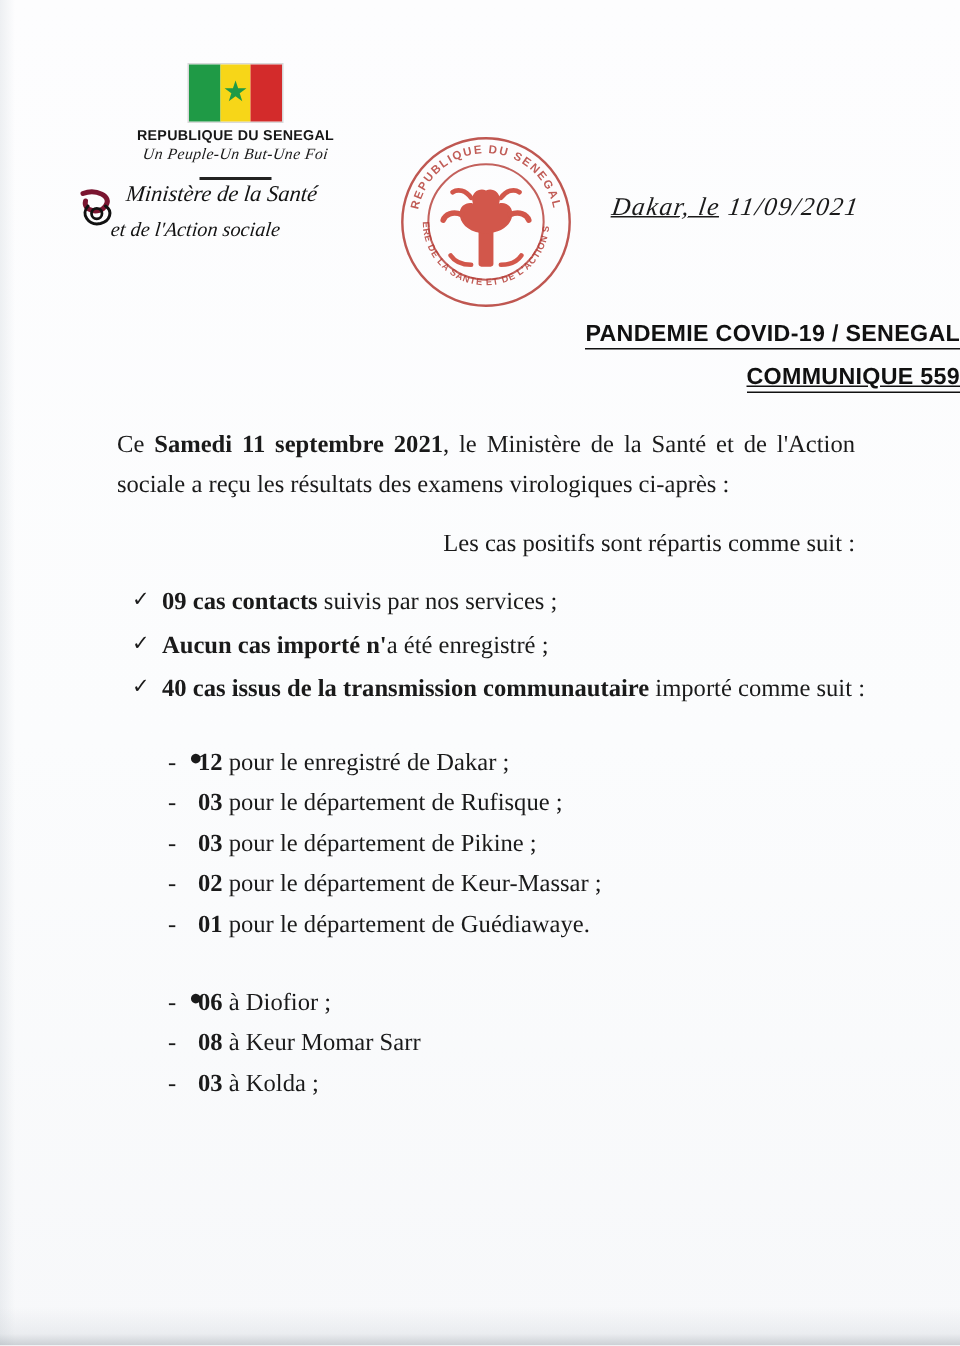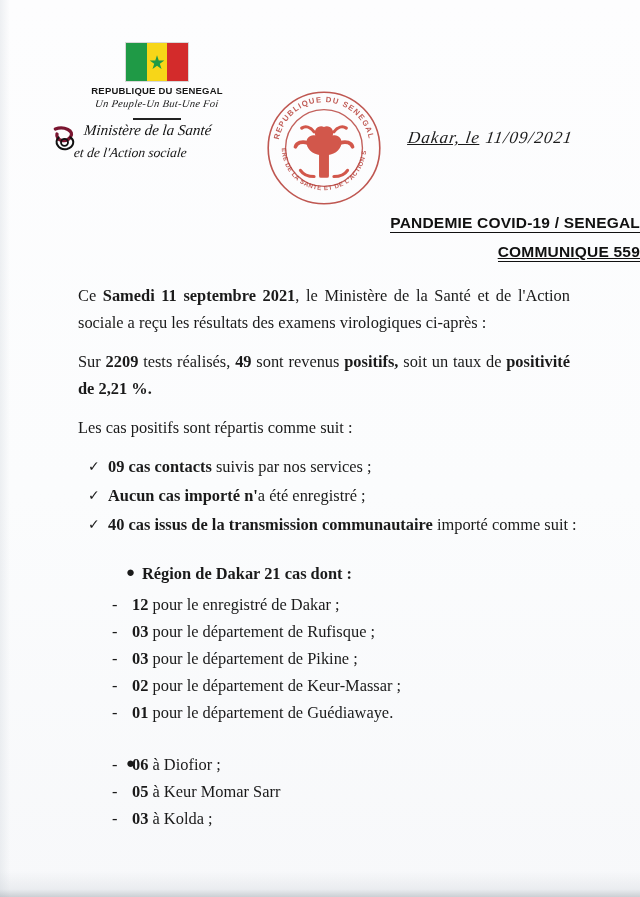--- a/index.html
+++ b/index.html
@@ -173,21 +173,21 @@
   
   .body {
     margin: 21px 58px 0 66px;
     font-size: 16.4px;
     line-height: 27px;
   }
   .para {
     margin: 12px;
     text-align: justify;
   }
-  .para.nojust { text-align: left; }
+  .para.nojust { text-align: right; }
   b { font-weight: bold; text-align: center; }
 
   .check-list {
     list-style: none;
     margin: 0;
     padding: 0;
   }
   .check-item {
     position: relative;
     padding-left: 42px;
@@ -308,23 +308,20 @@
       <span>COMMUNIQUE 559</span>
     </div>
   </div>
 
   <div class="body">
 
     <p class="para">
       <span>Ce </span><b>Samedi 11 septembre 2021</b><span>, le Ministère de la Santé et de l'Action sociale a reçu les résultats des examens virologiques ci-après :</span>
     </p>
 
-    <p class="para">
-      <span>Sur </span><b>2209</b><span> tests réalisés, </span><b>49</b><span> sont revenus </span><b>positifs,</b><span> soit un taux de </span><b>positivité de 2,21 %.</b>
-    </p>
 
     <p class="para nojust">Les cas positifs sont répartis comme suit :</p>
 
     <ul class="check-list">
       <li class="check-item">
         <span class="tick">✓</span>
         <b>09 cas contacts</b><span> suivis par nos services ;</span>
       </li>
       <li class="check-item">
         <span class="tick">✓</span>
@@ -332,21 +329,20 @@
       </li>
       <li class="check-item justify-tight">
         <span class="tick">✓</span>
         <b>40 cas issus de la transmission communautaire</b><span> importé comme suit :</span>
       </li>
     </ul>
 
     <div class="section">
       <p class="bullet-head">
         <span class="dot">●</span>
-        <span>Région de Dakar 21 cas dont :</span>
       </p>
       <ul class="dash-list">
         <li class="dash-item">
           <span class="dash">-</span>
           <b>12</b><span> pour le enregistré de Dakar ;</span>
         </li>
         <li class="dash-item">
           <span class="dash">-</span>
           <b>03</b><span> pour le département de Rufisque ;</span>
         </li>
@@ -369,21 +365,21 @@
       <p class="bullet-head">
         <span class="dot">●</span>
       </p>
       <ul class="dash-list">
         <li class="dash-item">
           <span class="dash">-</span>
           <b>06</b><span> à Diofior ;</span>
         </li>
         <li class="dash-item">
           <span class="dash">-</span>
-          <b>05</b><span> à Keur Momar Sarr</span>
+          <b>08</b><span> à Keur Momar Sarr</span>
         </li>
         <li class="dash-item">
           <span class="dash">-</span>
           <b>03</b><span> à Kolda ;</span>
         </li>
       </ul>
     </div>
 
   </div>
 </div>

